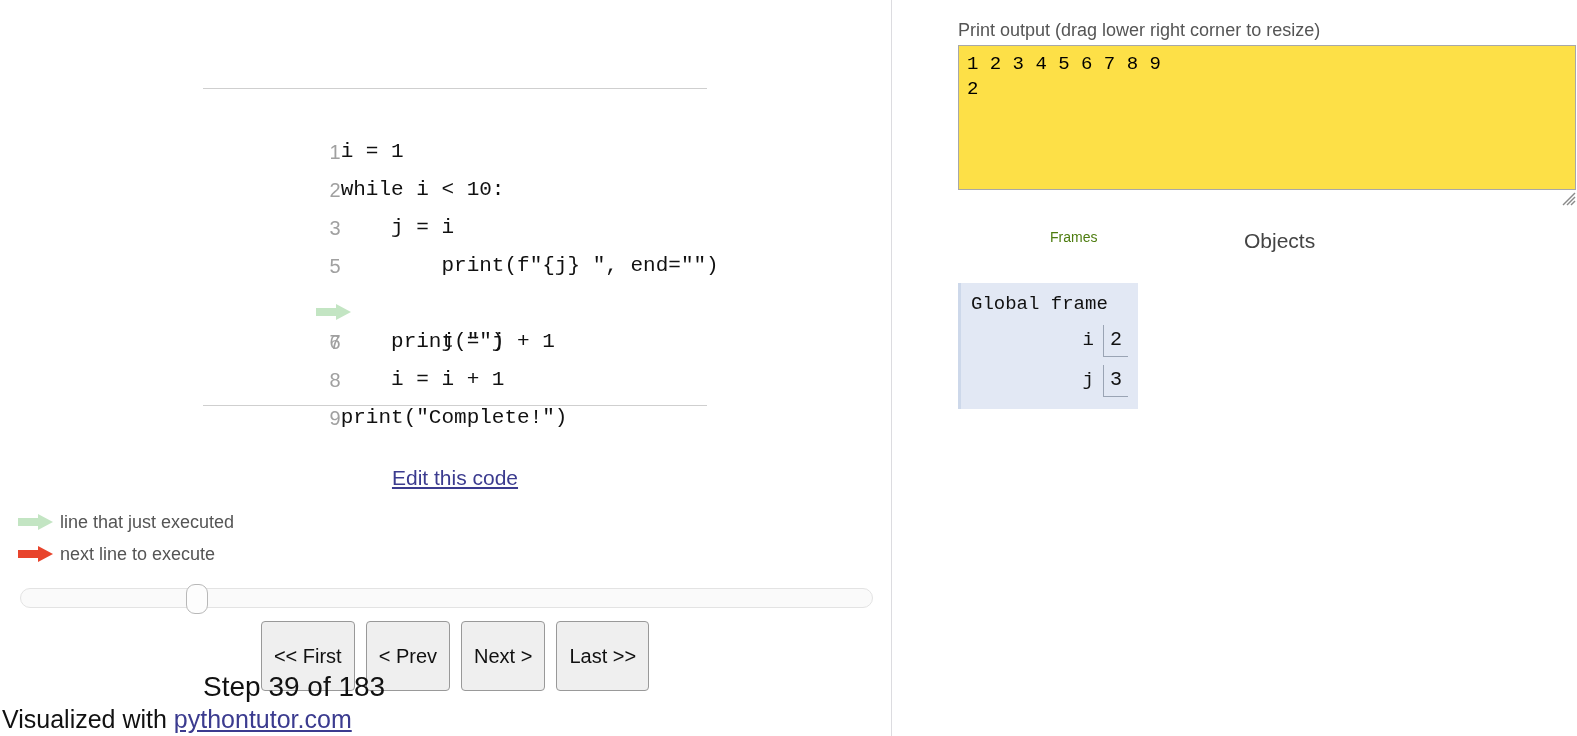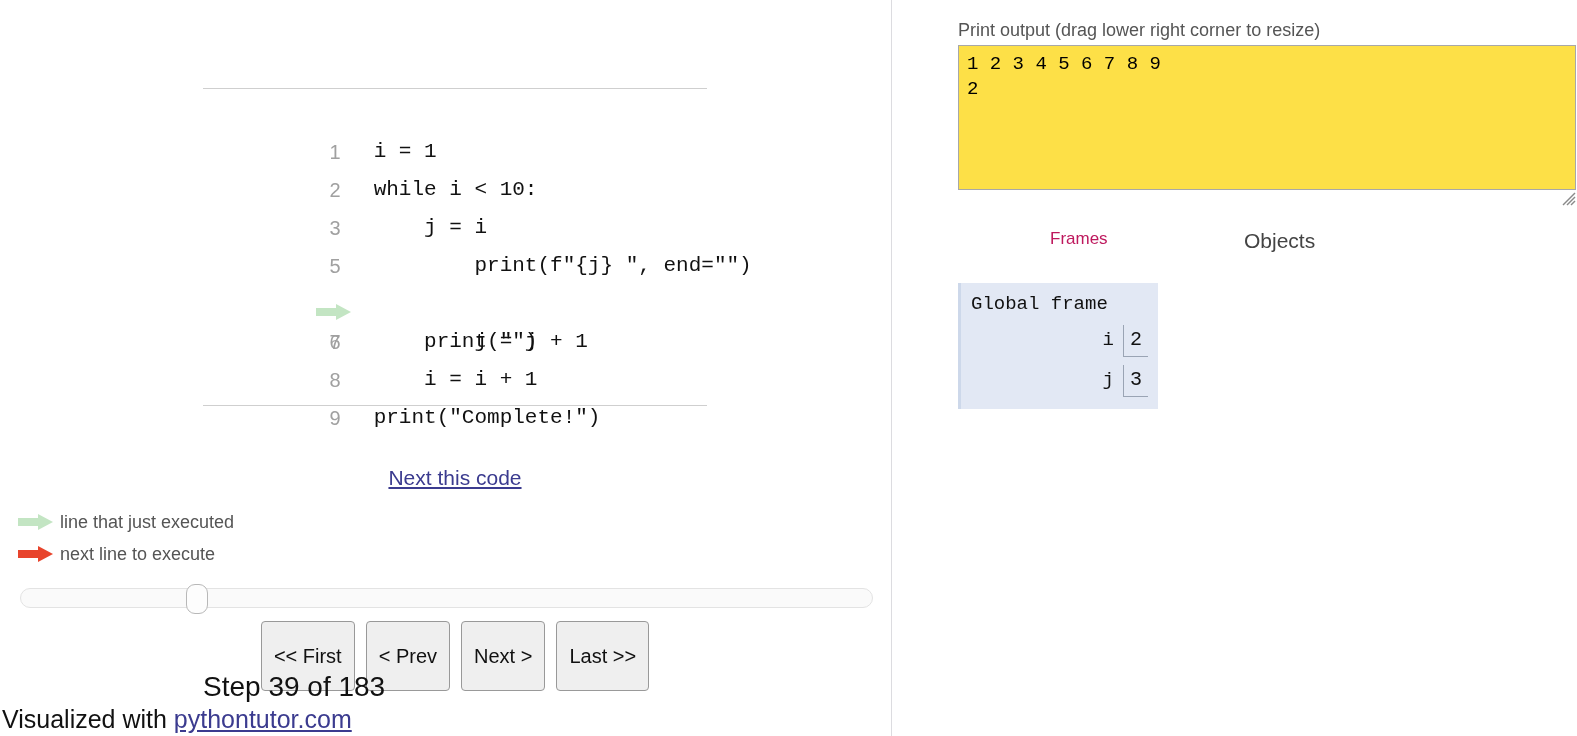--- a/index.html
+++ b/index.html
@@ -85,21 +85,21 @@
     display: inline-block;
     width: 62px;
     text-align: right;
     color: #a0a0a0;
     font-family: "Liberation Sans", sans-serif;
     font-size: 20px;
     vertical-align: middle;
   }
   .ln-code {
     display: inline-block;
-    margin-left: 33px;
+    margin-left: 0;
     color: #111111;
     vertical-align: middle;
   }
 
   
   .arrow {
     position: relative;
     display: inline-block;
     width: 38px;
     height: 16px;
@@ -249,33 +249,33 @@
     position: absolute;
     left: 630px; top: 192px;
     width: 14px; height: 14px;
     cursor: nwse-resize;
   }
 
   
   #frames-heading {
     position: absolute;
     left: 118px; top: 229px;
-    font-size: 17px;
-    color: #be185d;
+    font-size: 14px;
+    color: #4d7c0f;
   }
   #objects-heading {
     position: absolute;
     left: 312px; top: 229px;
     font-size: 21px;
     color: #444444;
   }
   #global-frame {
     position: absolute;
     left: 26px; top: 283px;
-    width: 200px;
+    width: 180px;
     background: #e2e8f4;
     border-left: 3px solid #cdd8ea;
     box-sizing: border-box;
     padding: 8px 10px 12px 0;
   }
   #global-frame-title {
     font-family: "Liberation Mono", "DejaVu Sans Mono", monospace;
     font-size: 19px;
     line-height: 26px;
     color: #111111;
@@ -345,21 +345,21 @@
     <div class="code-line">
       <span class="ln-num">8</span><span class="ln-code">    i = i + 1</span>
     </div>
 
     <div class="code-line">
       <span class="ln-num">9</span><span class="ln-code">print("Complete!")</span>
     </div>
 
   </div>
 
-  <a id="edit-code-link">Next this code</a>
+  <a id="edit-code-link">Edit this code</a>
 
   <div id="legend">
     <div class="legend-row">
       <span class="legend-arrow-wrap">
         <span class="arrow arrow-green">
             <span class="shaft"></span>
             <span class="head"></span>
           </span>
       </span>
       <span class="legend-label">line that just executed</span>

